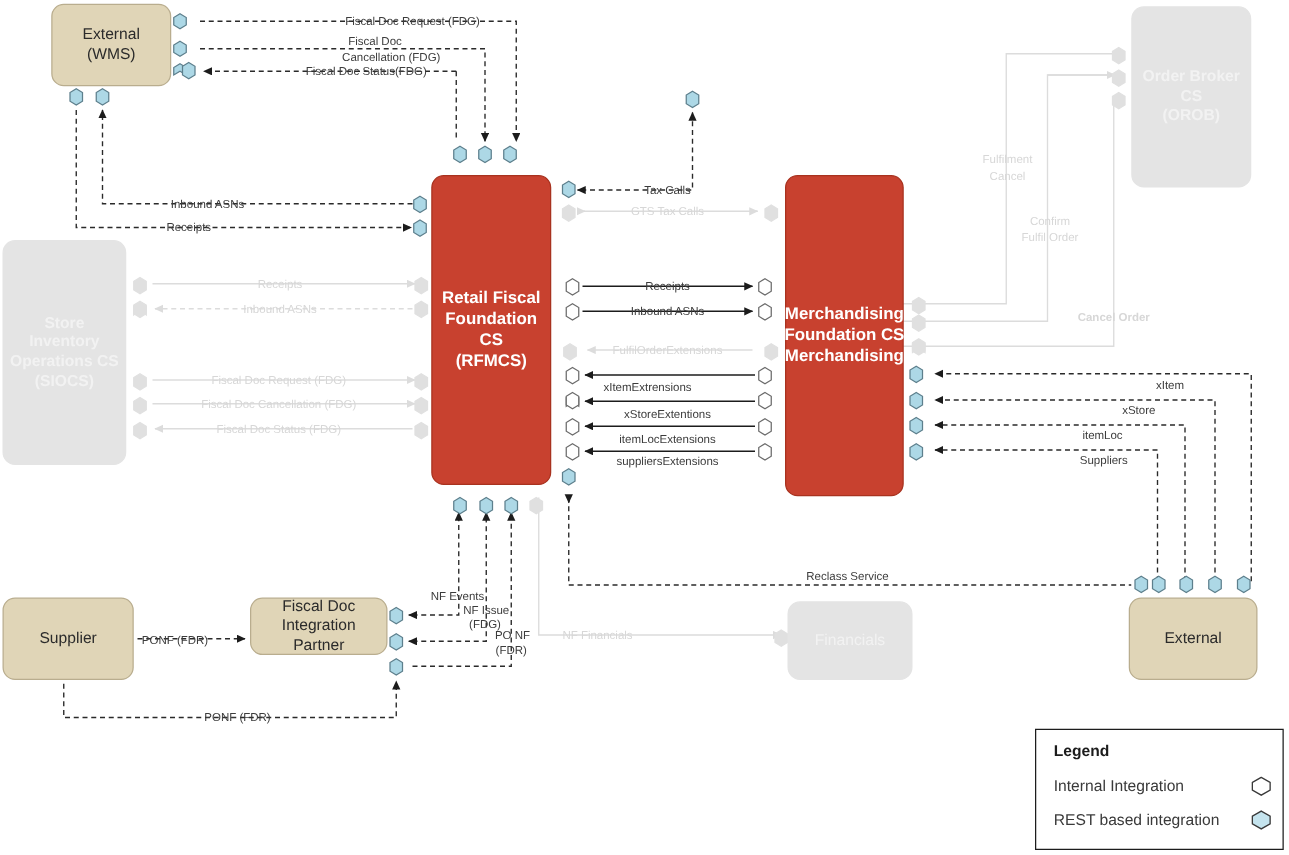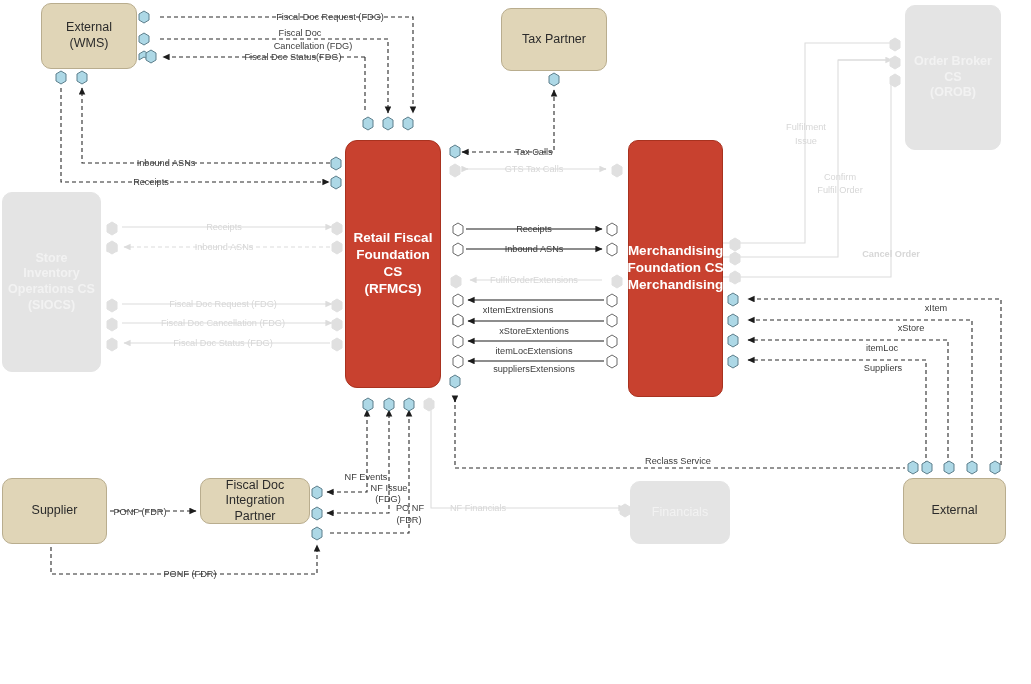--- a/index.html
+++ b/index.html
@@ -223,40 +223,37 @@
     </g>
   </svg>
 
   <div class="node tan" style="left:41px;top:3px;width:96px;height:66px;">
     <div>
       <div>External</div>
       <div>(WMS)</div>
     </div>
   </div>
 
-  <div class="node tan" style="left:501px;top:8px;width:106px;height:63px;">
-    <div>Tax Partner</div>
-  </div>
 
   <div class="node grey" style="left:905px;top:5px;width:96px;height:145px;">
     <div>
       <div>Order Broker CS</div>
       <div>(OROB)</div>
     </div>
   </div>
 
   <div class="node grey" style="left:2px;top:192px;width:99px;height:180px;">
     <div>
       <div>Store Inventory</div>
       <div>Operations CS</div>
       <div>(SIOCS)</div>
     </div>
   </div>
 
-  <div class="node red" style="left:345px;top:140px;width:96px;height:248px;border-radius:12px;">
+  <div class="node red" style="left:345px;top:140px;width:96px;height:248px;">
     <div>
       <div>Retail Fiscal</div>
       <div>Foundation CS</div>
       <div>(RFMCS)</div>
     </div>
   </div>
 
   <div class="node red" style="left:628px;top:140px;width:95px;height:257px;">
     <div>
       <div>Merchandising</div>
@@ -298,32 +295,49 @@
   <div class="elabel dark" style="left:534px;top:152px;">Tax Calls</div>
   <div class="elabel faint" style="left:534px;top:169px;">GTS Tax Calls</div>
   <div class="elabel dark" style="left:534px;top:229px;">Receipts</div>
   <div class="elabel dark" style="left:534px;top:249px;">Inbound ASNs</div>
   <div class="elabel faint" style="left:534px;top:280px;">FulfilOrderExtensions</div>
   <div class="elabel dark" style="left:518px;top:310px;">xItemExtrensions</div>
   <div class="elabel dark" style="left:534px;top:331px;">xStoreExtentions</div>
   <div class="elabel dark" style="left:534px;top:351px;">itemLocExtensions</div>
   <div class="elabel dark" style="left:534px;top:369px;">suppliersExtensions</div>
   <div class="elabel faint" style="left:806px;top:127px;">Fulfilment</div>
-  <div class="elabel faint" style="left:806px;top:141px;">Issue</div>
+  <div class="elabel faint" style="left:806px;top:141px;">Cancel</div>
   <div class="elabel faint" style="left:840px;top:177px;">Confirm</div>
   <div class="elabel faint" style="left:840px;top:190px;">Fulfil Order</div>
   <div class="elabel faint" style="left:891px;top:254px;font-weight:bold;">Cancel Order</div>
   <div class="elabel dark" style="left:936px;top:308px;">xItem</div>
   <div class="elabel dark" style="left:911px;top:328px;">xStore</div>
   <div class="elabel dark" style="left:882px;top:348px;">itemLoc</div>
   <div class="elabel dark" style="left:883px;top:368px;">Suppliers</div>
   <div class="elabel dark" style="left:678px;top:461px;">Reclass Service</div>
   <div class="elabel faint" style="left:478px;top:508px;">NF Financials</div>
   <div class="elabel dark" style="left:366px;top:477px;">NF Events</div>
   <div class="elabel dark" style="left:389px;top:488px;">NF Issue</div>
   <div class="elabel dark" style="left:388px;top:499px;">(FDG)</div>
   <div class="elabel dark" style="left:140px;top:512px;">PONF (FDR)</div>
   <div class="elabel dark" style="left:410px;top:508px;">PO NF</div>
   <div class="elabel dark" style="left:409px;top:520px;">(FDR)</div>
   <div class="elabel dark" style="left:190px;top:574px;">PONF (FDR)</div>
 
+  <div class="legend">
+    <div class="legend-title">Legend</div>
+
+    <div class="legend-row r1">
+      <span class="lbl">Internal Integration</span>
+      <svg class="hexmark" viewBox="0 0 20 18">
+        <polygon points="10,1 18,5.5 18,12.5 10,17 2,12.5 2,5.5" fill="#ffffff" stroke="#3a3a3a" stroke-width="1.2"></polygon>
+      </svg>
+    </div>
+
+    <div class="legend-row r2">
+      <span class="lbl">REST based integration</span>
+      <svg class="hexmark" viewBox="0 0 20 18">
+        <polygon points="10,1 18,5.5 18,12.5 10,17 2,12.5 2,5.5" fill="#c5e4ee" stroke="#3a3a3a" stroke-width="1.2"></polygon>
+      </svg>
+    </div>
+  </div>
 
 </div>
 
 </body></html>

